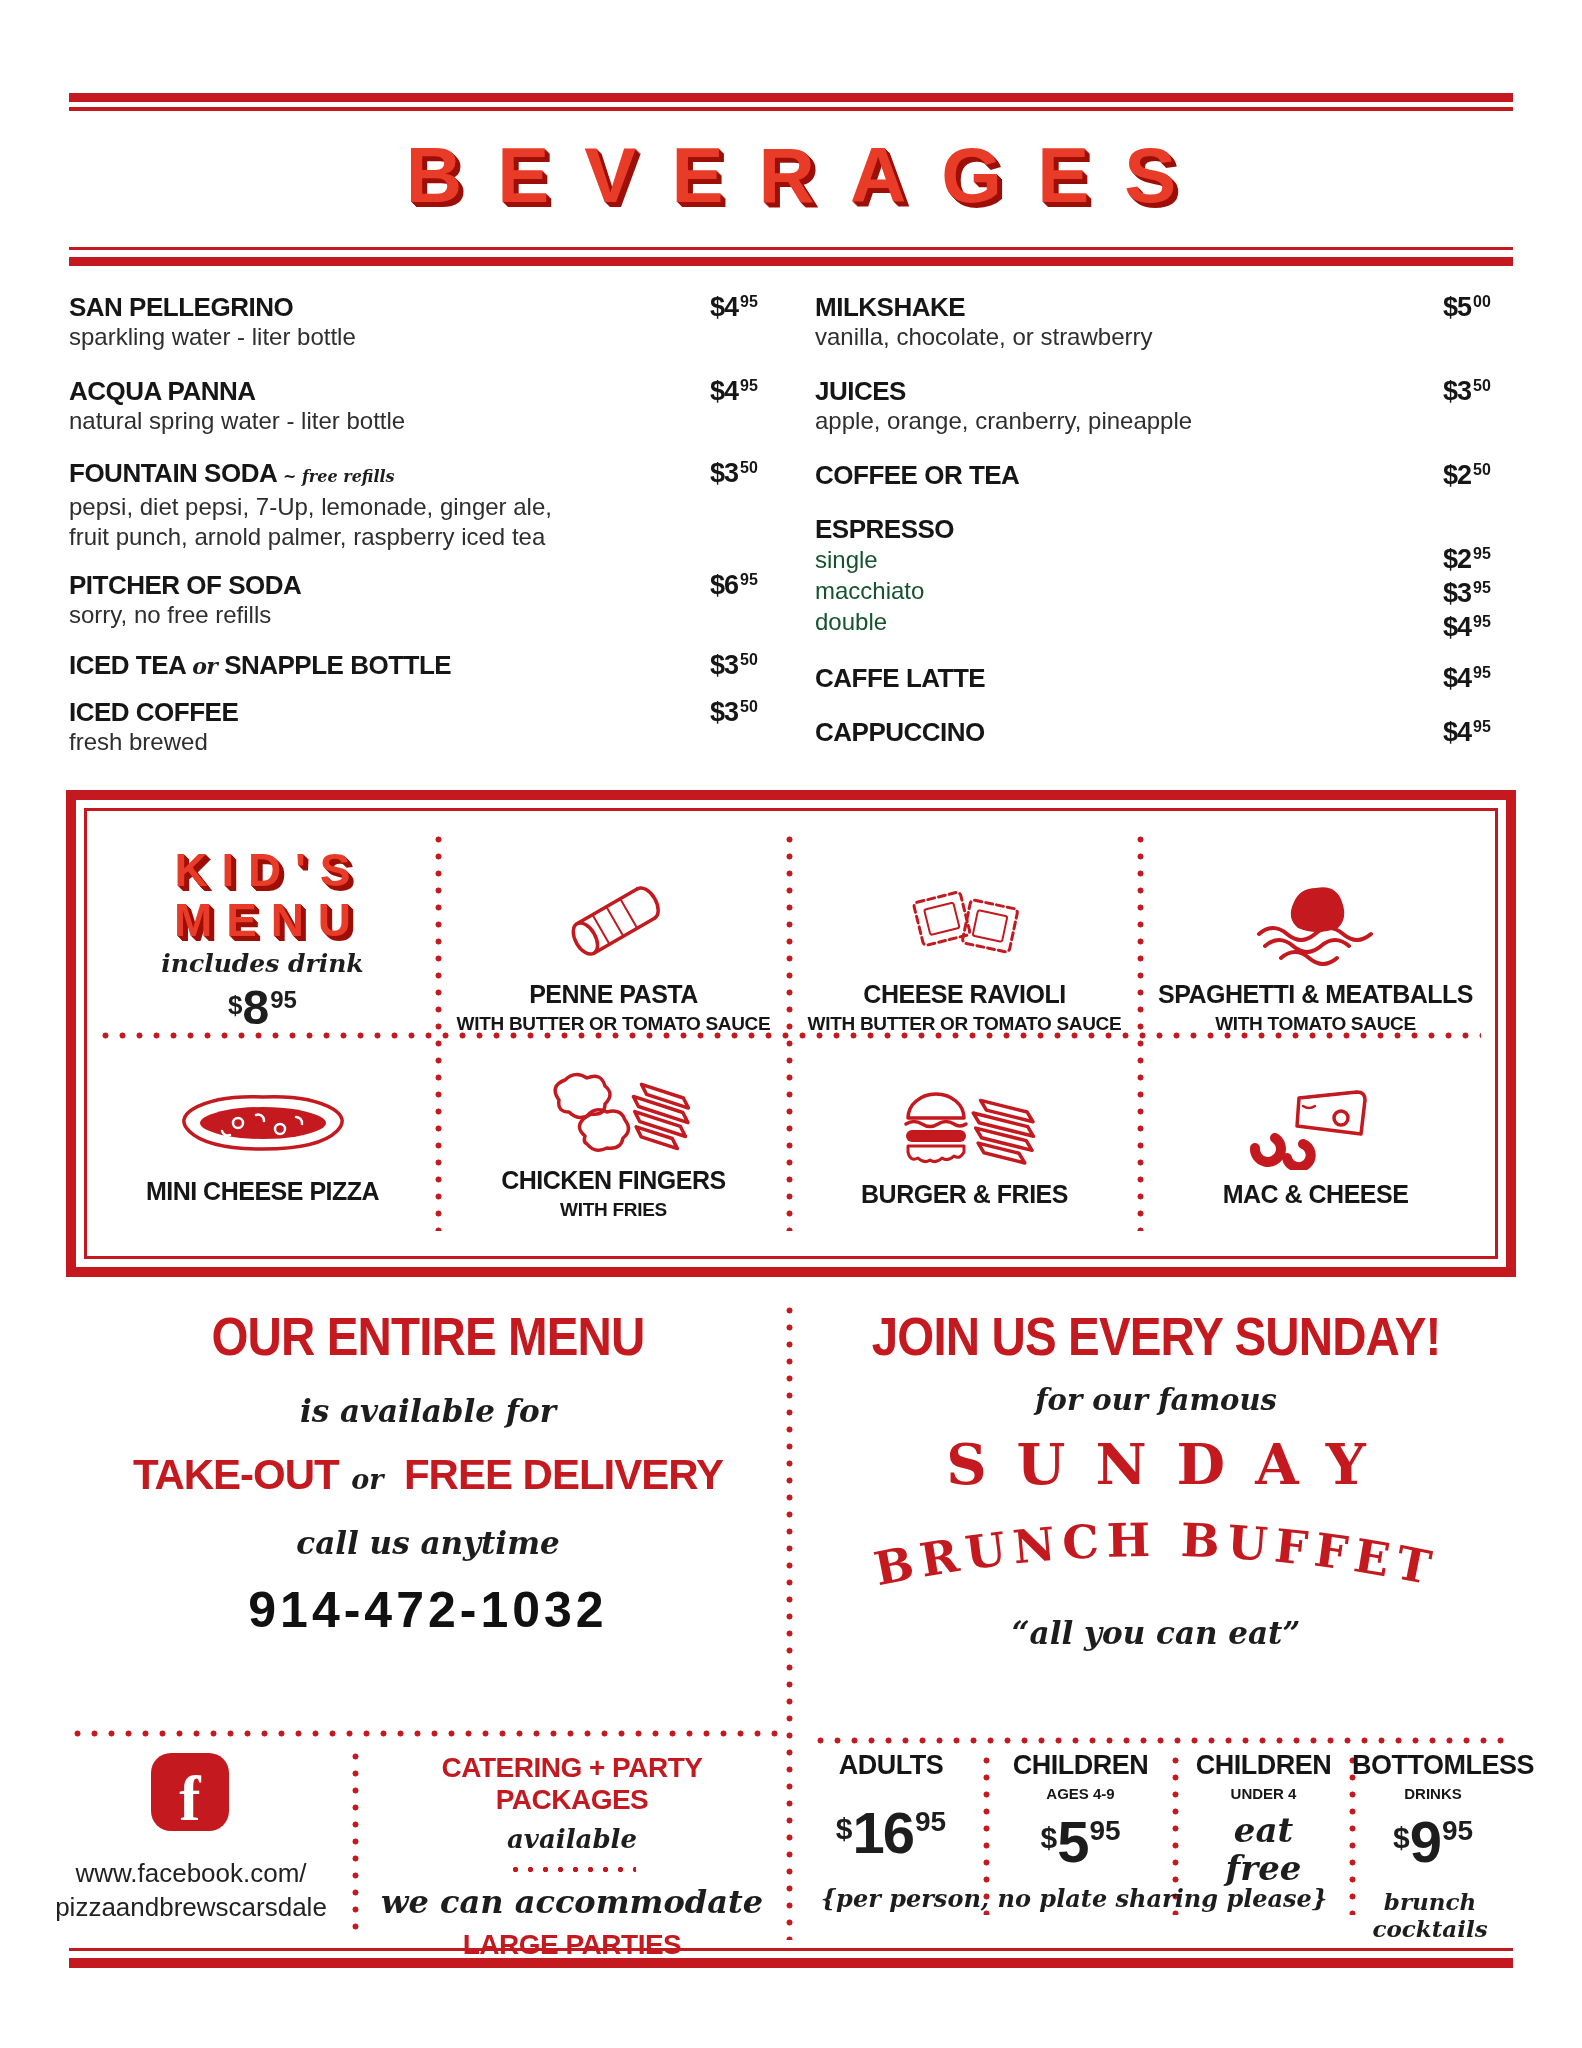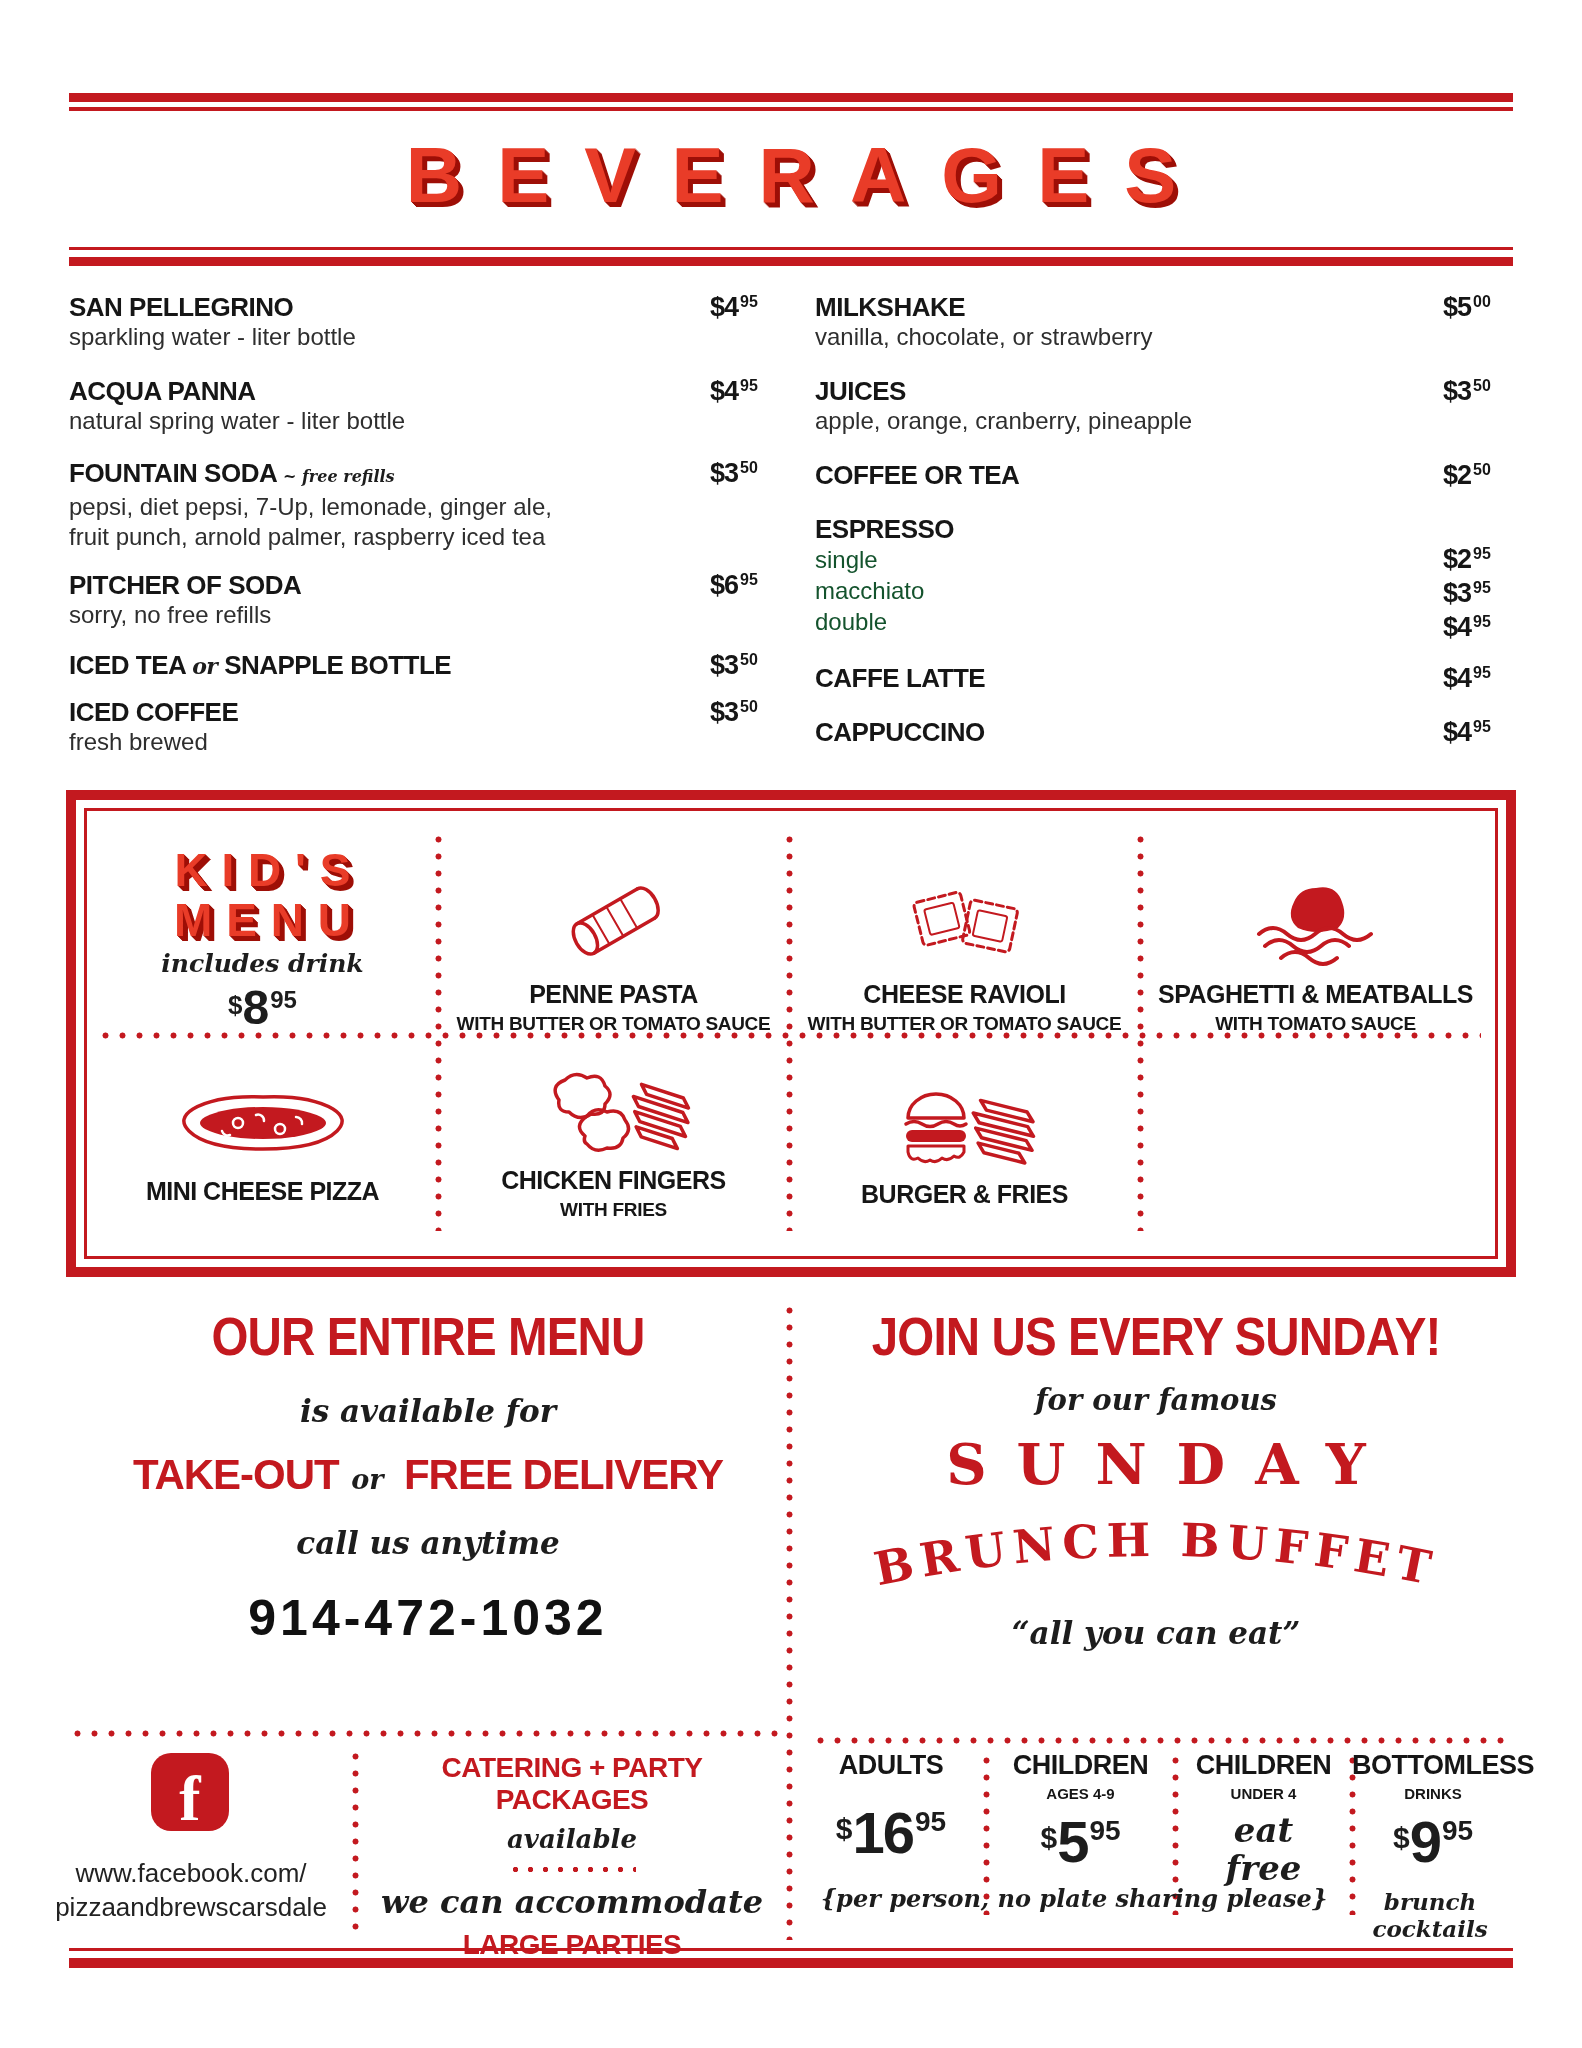--- a/index.html
+++ b/index.html
@@ -266,35 +266,45 @@
           <g transform="translate(88 16) rotate(14 32 32)">
             <path d="M6 8 L54 8 L62 16 L14 16 Z"></path>
             <path d="M2 22 L58 22 L66 30 L10 30 Z"></path>
             <path d="M8 36 L60 36 L68 44 L16 44 Z"></path>
             <path d="M14 50 L56 50 L64 58 L22 58 Z"></path>
           </g>
         </svg>
         <div class="k-title" style="margin-top:10px;">BURGER &amp; FRIES</div>
       </div>
 
+      <div class="kcell" style="left:1053px;top:224px;width:351px;height:221px;justify-content:center;">
+        <svg class="kicon" width="150" height="88" viewBox="0 0 150 88" fill="none" stroke="#c3191f" stroke-width="3.5" stroke-linecap="round" stroke-linejoin="round">
+          <path d="M58 16 L116 10 q8 0 8 8 L120 52 L56 44 Z"></path>
+          <path d="M58 16 L116 10 M62 24 q6 4 12 0" stroke-width="2.5"></path>
+          <circle cx="100" cy="36" r="7"></circle>
+          <path d="M34 56 a13 13 0 1 1 -20 10" stroke-width="10"></path>
+          <path d="M62 62 a12 12 0 1 1 -16 14" stroke-width="10"></path>
+        </svg>
+        <div class="k-title" style="margin-top:10px;">MAC &amp; CHEESE</div>
+      </div>
     </div>
   </div>
 
   <div class="vdots" style="left:786px;top:1302px;height:638px;"></div>
 
   <div class="abs center" style="left:69px;top:1305px;width:718px;">
     <div class="promo-h red"><span class="condensed">OUR ENTIRE MENU</span></div>
     <div class="script" style="font-size:31px;margin-top:26px;">is available for</div>
     <div style="margin-top:22px;white-space:nowrap;">
       <span class="red" style="font-size:42px;font-weight:bold;letter-spacing:-1px;">TAKE-OUT</span>
       <span class="script" style="font-size:27px;margin:0 8px;">or</span>
       <span class="red" style="font-size:42px;font-weight:bold;letter-spacing:-1px;margin-left:8px;">FREE DELIVERY</span>
     </div>
     <div class="script" style="font-size:31px;margin-top:26px;">call us anytime</div>
-    <div style="font-size:50px;font-weight:bold;letter-spacing:4px;margin-top:28px;color:#111111;">914-472-1032</div>
+    <div style="font-size:50px;font-weight:bold;letter-spacing:4px;margin-top:20px;color:#111111;">914-472-1032</div>
   </div>
 
   <div class="abs center" style="left:798px;top:1305px;width:716px;">
     <div class="promo-h red"><span class="condensed">JOIN US EVERY SUNDAY!</span></div>
     <div class="script" style="font-size:29px;margin-top:16px;">for our famous</div>
     <div class="red" style="font-family:'DejaVu Serif',serif;font-weight:bold;font-size:56px;letter-spacing:30px;padding-left:30px;margin-top:14px;">SUNDAY</div>
     <svg width="680" height="112" viewBox="0 0 680 112" style="margin:2px auto 0;">
       <path id="archpath" d="M22 96 Q340 18 658 96" fill="none" stroke="none"></path>
       <text fill="#c3191f" font-size="46" font-weight="bold" font-family="DejaVu Serif, serif" letter-spacing="7" text-anchor="middle">
         <textPath href="#archpath" startOffset="50%">BRUNCH BUFFET</textPath>

